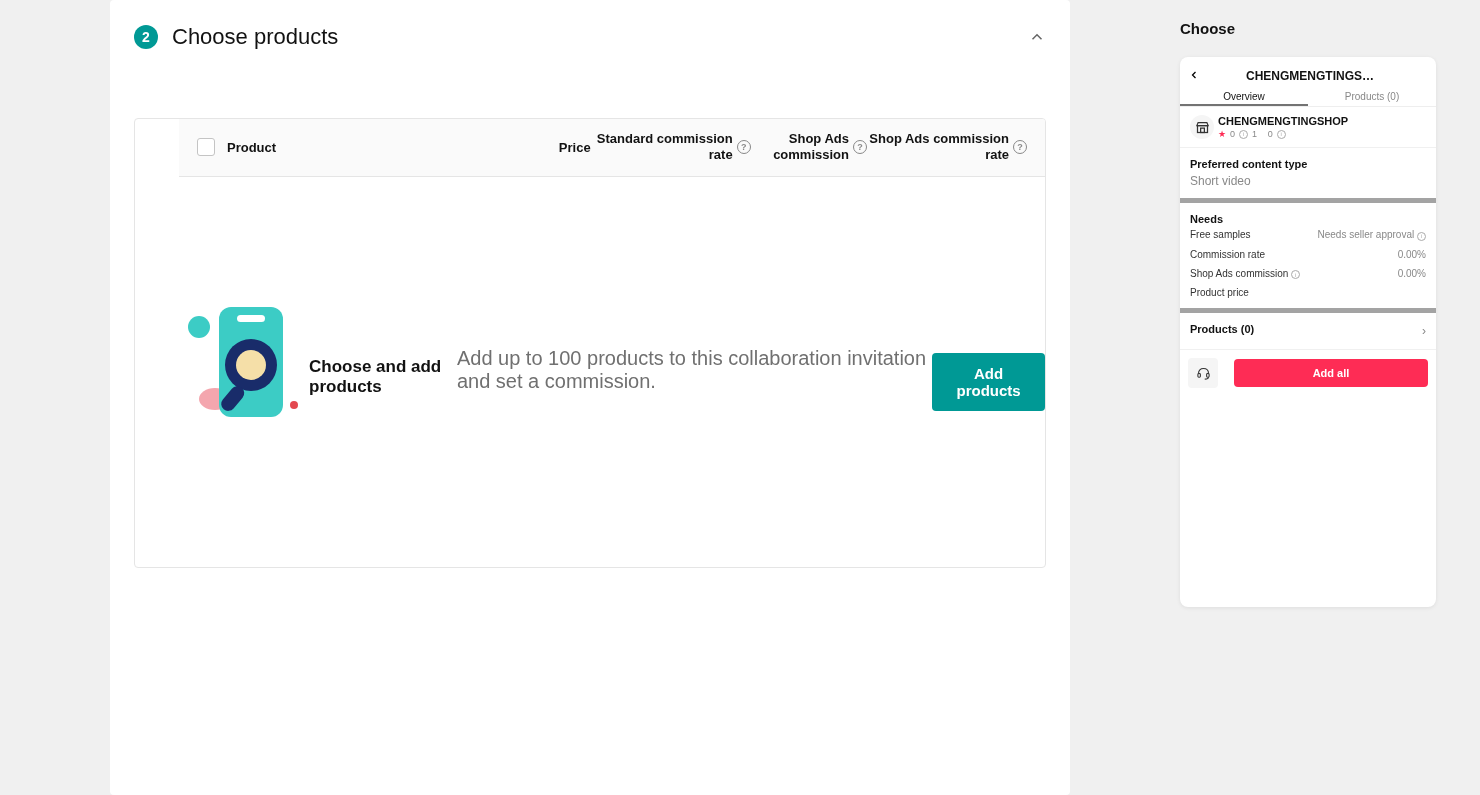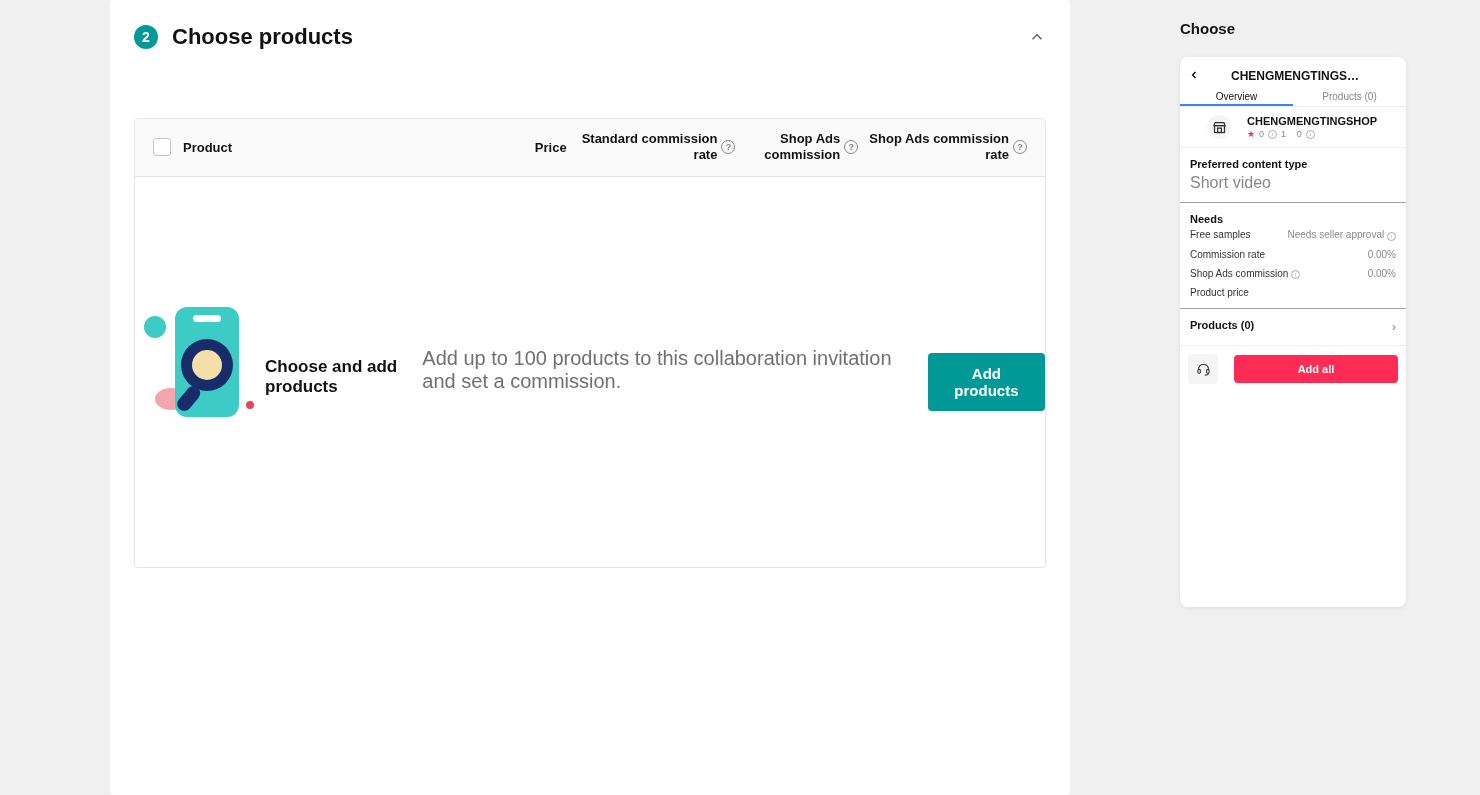--- a/index.html
+++ b/index.html
@@ -50,37 +50,38 @@
       background: #009995;
       color: white;
       display: flex;
       align-items: center;
       justify-content: center;
       font-size: 14px;
       font-weight: 600;
     }
     .step-title {
       font-size: 22px;
-      font-weight: 700;
+      font-weight: 400;
       color: #121212;
     }
     .chevron-up {
       width: 18px;
       height: 18px;
       cursor: pointer;
     }
     .table-wrap {
       padding: 0 24px;
       margin-top: 48px;
     }
     .table {
       width: 100%;
       border: 1px solid #e5e5e5;
       border-radius: 4px;
       overflow: hidden;
+      padding-left: 44px;
     }
     .table-header {
       background: #fafafa;
       display: flex;
       align-items: center;
       padding: 12px 18px;
       border-bottom: 1px solid #e5e5e5;
       font-size: 13px;
       font-weight: 600;
       color: #121212;
@@ -181,21 +182,21 @@
     }
     .preview-label {
       font-size: 15px;
       font-weight: 600;
       color: #121212;
       margin-bottom: 20px;
     }
     .phone-preview {
       background: white;
       border-radius: 8px;
-      width: 226px;
+      width: 256px;
       height: 550px;
       box-shadow: 0 1px 4px rgba(0,0,0,0.08);
       overflow: hidden;
       display: flex;
       flex-direction: column;
       font-size: 11px;
       color: #121212;
       position: relative;
     }
     .pv-topbar {
@@ -226,27 +227,27 @@
       color: #888;
     }
     .pv-tab {
       flex: 1;
       text-align: center;
       padding: 2px 0;
       margin-top: -4px;
     }
     .pv-tab.active {
       color: #121212;
-      border-bottom: 2px solid #3b82f6;
+      border-bottom: 2px solid #737373;
     }
     .pv-shop-row {
       display: flex;
       align-items: center;
-      padding: 8px 27px;
-      gap: 16px;
+      padding: 8px 10px;
+      gap: 4px;
       border-bottom: 1px solid #f0f0f0;
     }
     .pv-shop-icon {
       width: 24px;
       height: 24px;
       border-radius: 50%;
       background: #f5f5f5;
       display: flex;
       align-items: center;
       justify-content: center;
@@ -263,29 +264,29 @@
       display: flex;
       gap: 4px;
       align-items: center;
     }
     .star {
       color: #fe2c55;
       font-size: 9px;
     }
     .pv-section {
       padding: 10px;
-      border-bottom: 1px solid #a3a3a3;
+      border-bottom: 5px solid #a3a3a3;
     }
     .pv-section-title {
       font-size: 11px;
       font-weight: 700;
       margin-bottom: 4px;
     }
     .pv-section-value {
-      font-size: 16px;
+      font-size: 12px;
       color: #888;
     }
     .pv-kv {
       display: flex;
       justify-content: space-between;
       align-items: center;
       font-size: 10px;
       color: #333;
       margin-bottom: 8px;
     }

